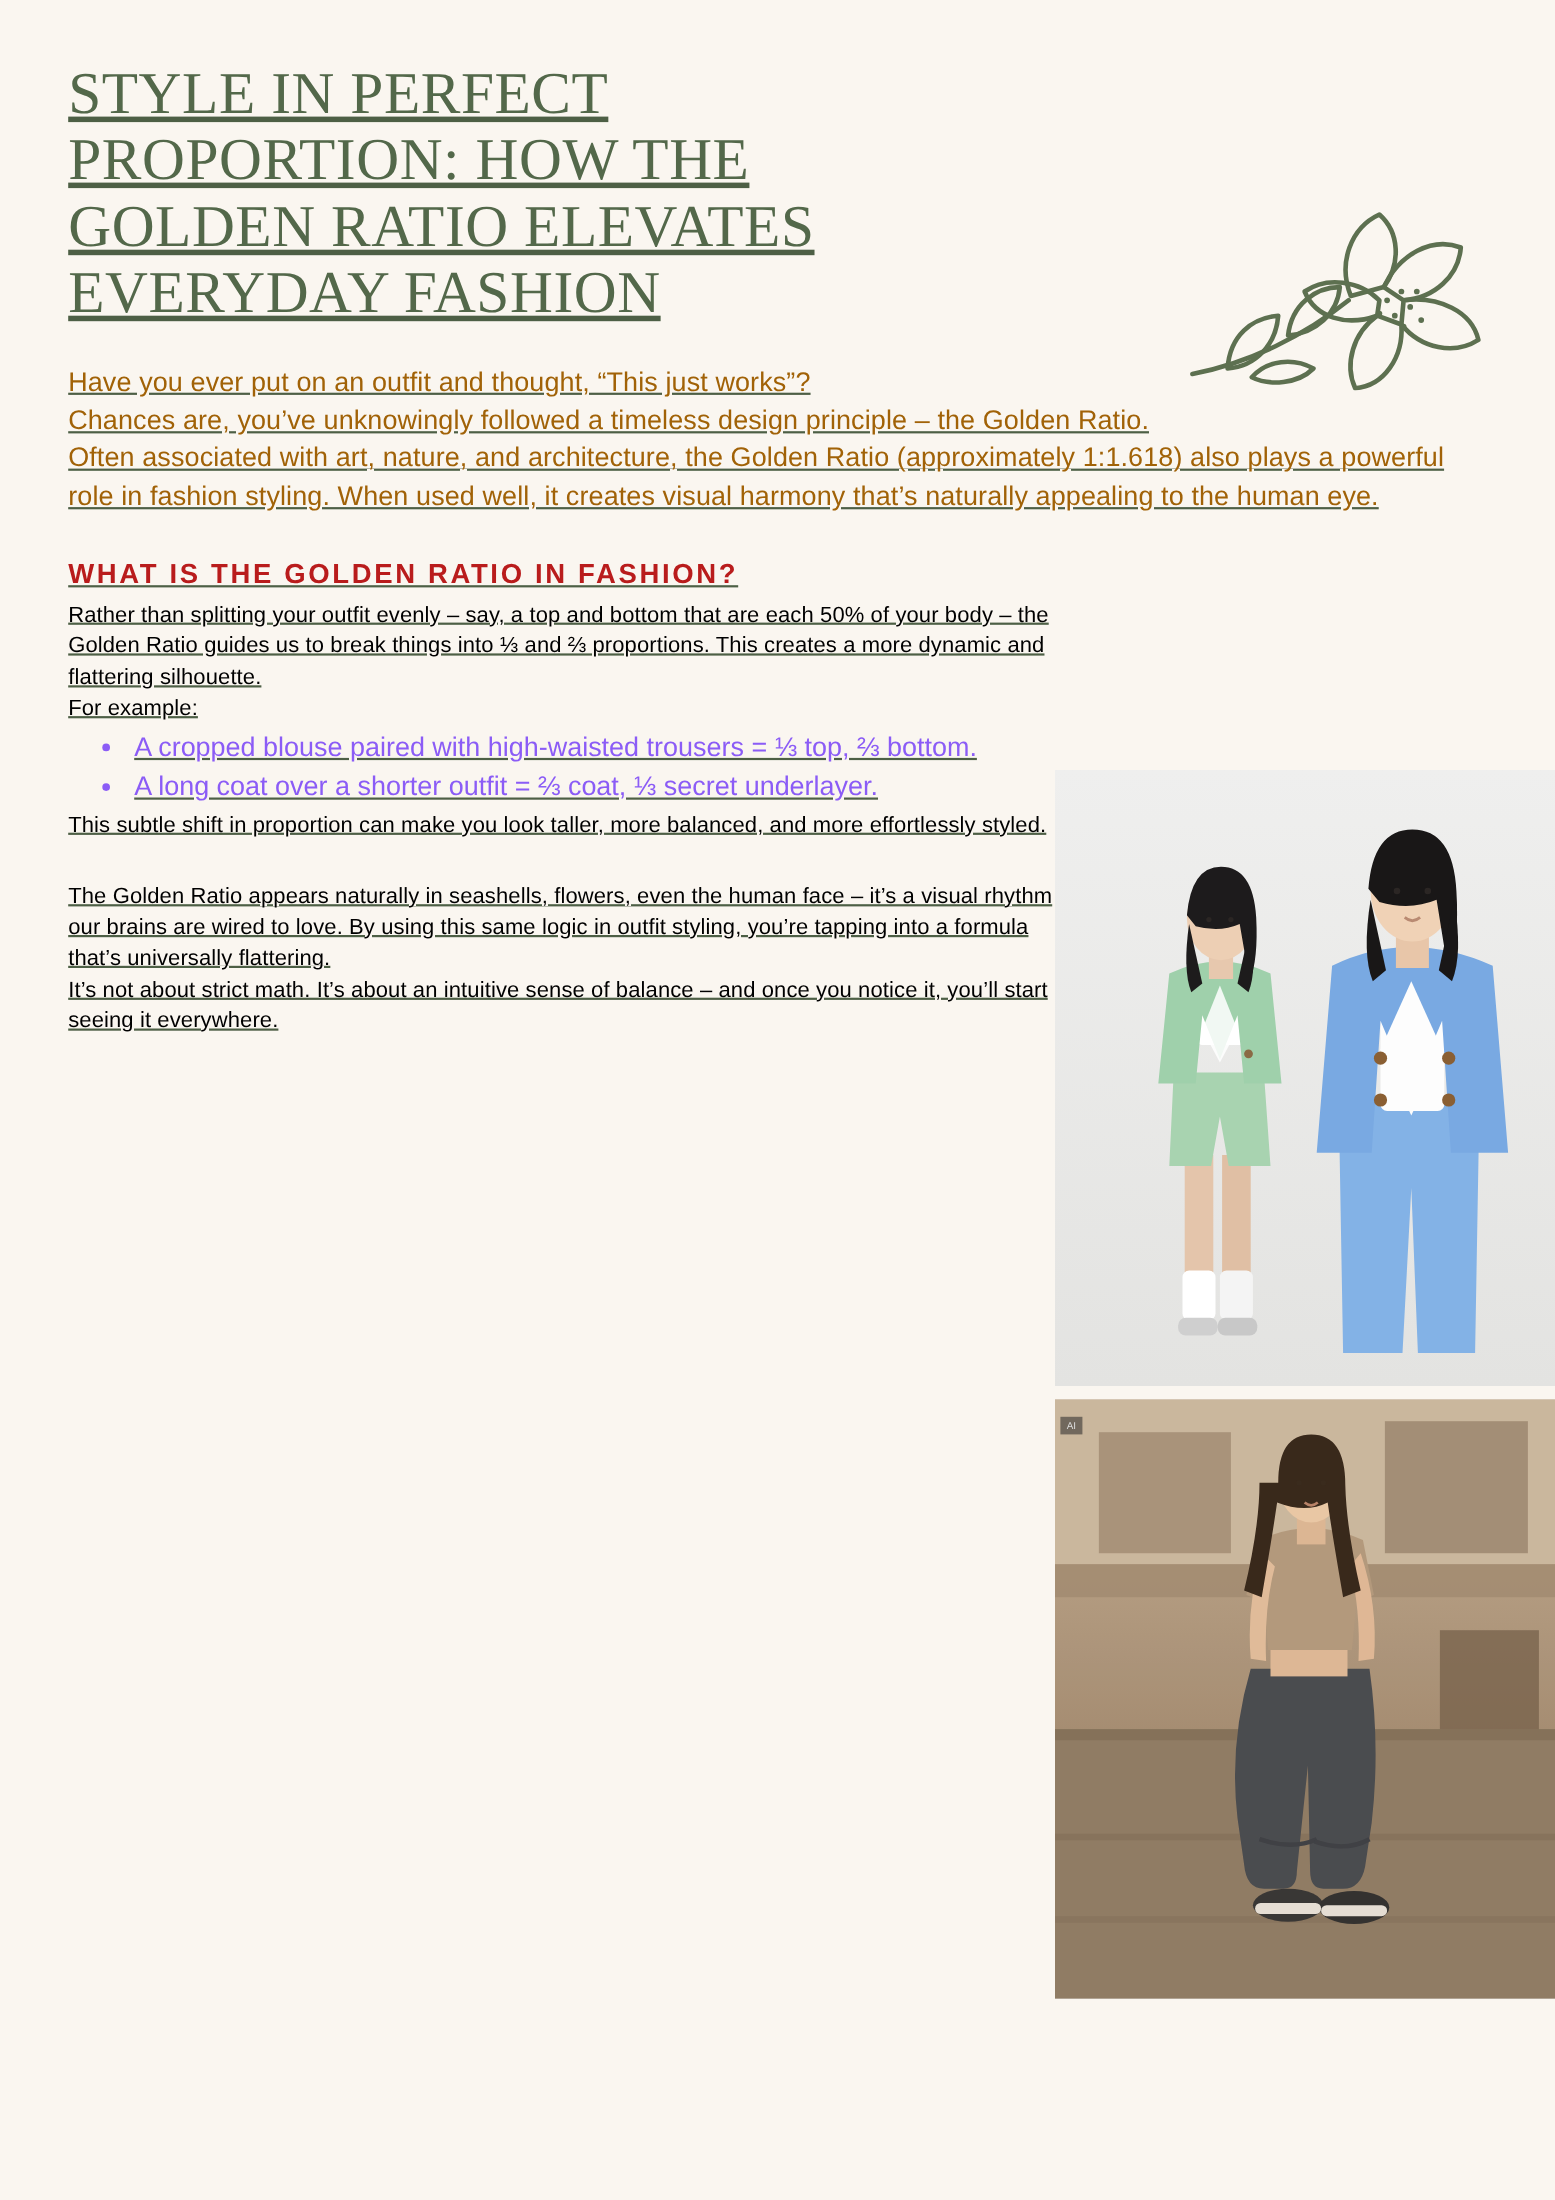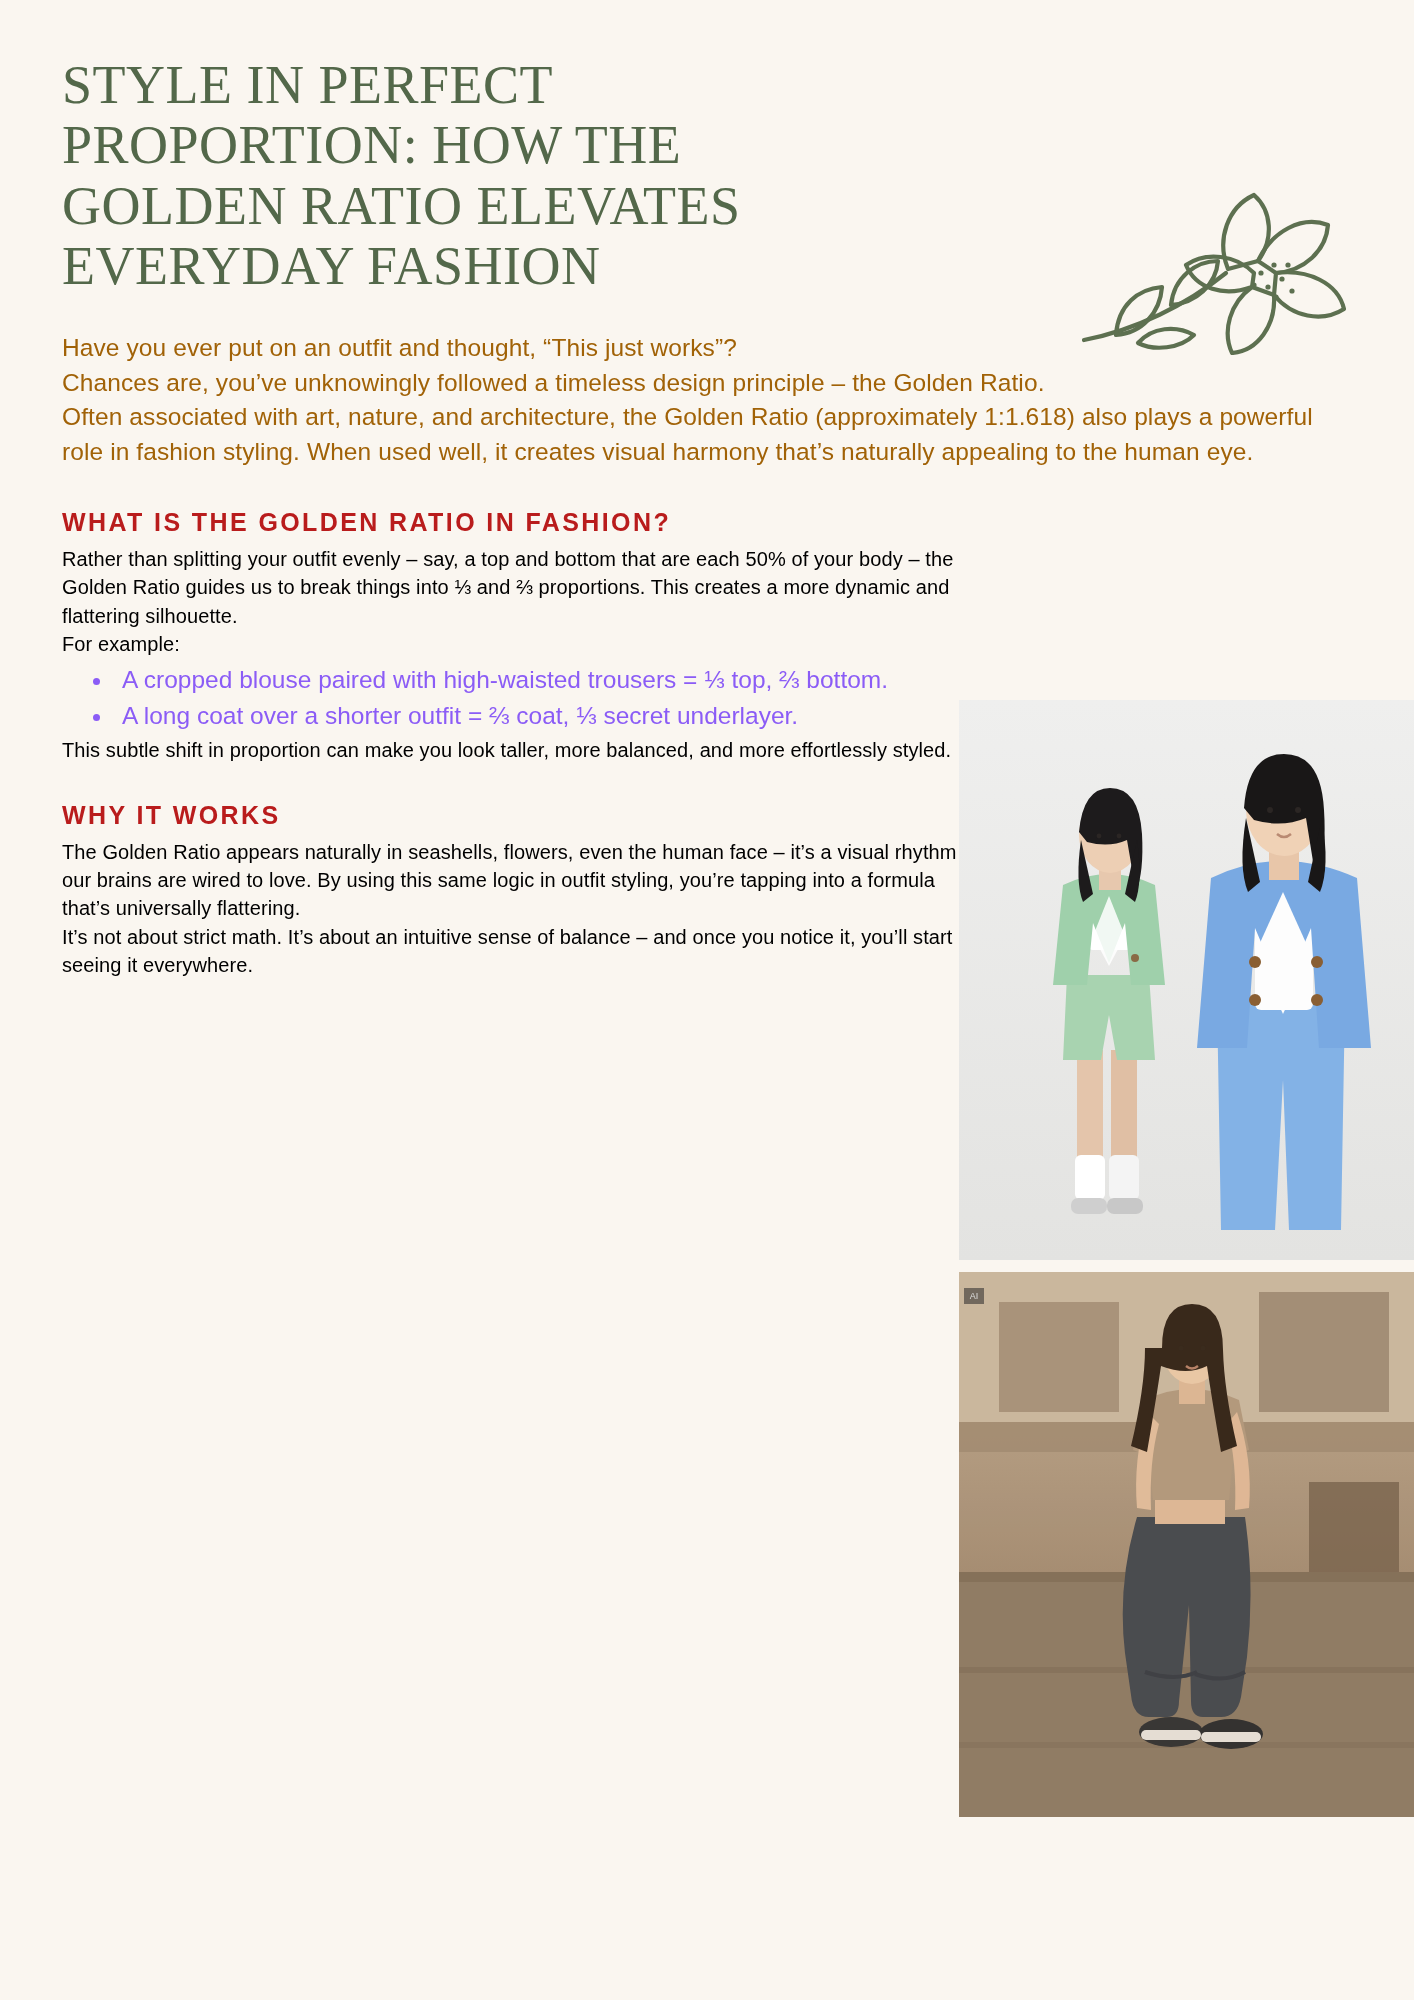--- a/index.html
+++ b/index.html
@@ -15,20 +15,21 @@
     color: #4d5f45;
     overflow: hidden;
   }
   .page {
     position: relative;
     width: 1414px;
     height: 2000px;
     background: #faf6f0;
     box-sizing: border-box;
     padding: 55px 62px 0 62px;
+    text-decoration: underline;
   }
 
   
   .title-wrap {
     position: relative;
     z-index: 2;
   }
   .title {
     font-family: "Liberation Serif", "DejaVu Serif", serif;
     font-size: 54px;
@@ -322,21 +323,20 @@
         <div class="body-text">Rather than splitting your outfit evenly – say, a top and bottom that are each 50% of your body – the Golden Ratio guides us to break things into ⅓ and ⅔ proportions. This creates a more dynamic and flattering silhouette.
 For example:</div>
         <ul class="bullets">
           <li>A cropped blouse paired with high-waisted trousers = ⅓ top, ⅔ bottom.</li>
           <li>A long coat over a shorter outfit = ⅔ coat, ⅓ secret underlayer.</li>
         </ul>
         <div class="body-text">This subtle shift in proportion can make you look taller, more balanced, and more effortlessly styled.</div>
       </section>
 
       <section class="sec3">
-        <h2 class="section-head">WHY IT WORKS</h2>
         <div class="body-text">The Golden Ratio appears naturally in seashells, flowers, even the human face – it’s a visual rhythm our brains are wired to love. By using this same logic in outfit styling, you’re tapping into a formula that’s universally flattering.
 It’s not about strict math. It’s about an intuitive sense of balance – and once you notice it, you’ll start seeing it everywhere.</div>
       </section>
 
     </div>
 
   </div>
 
 </div>
 

